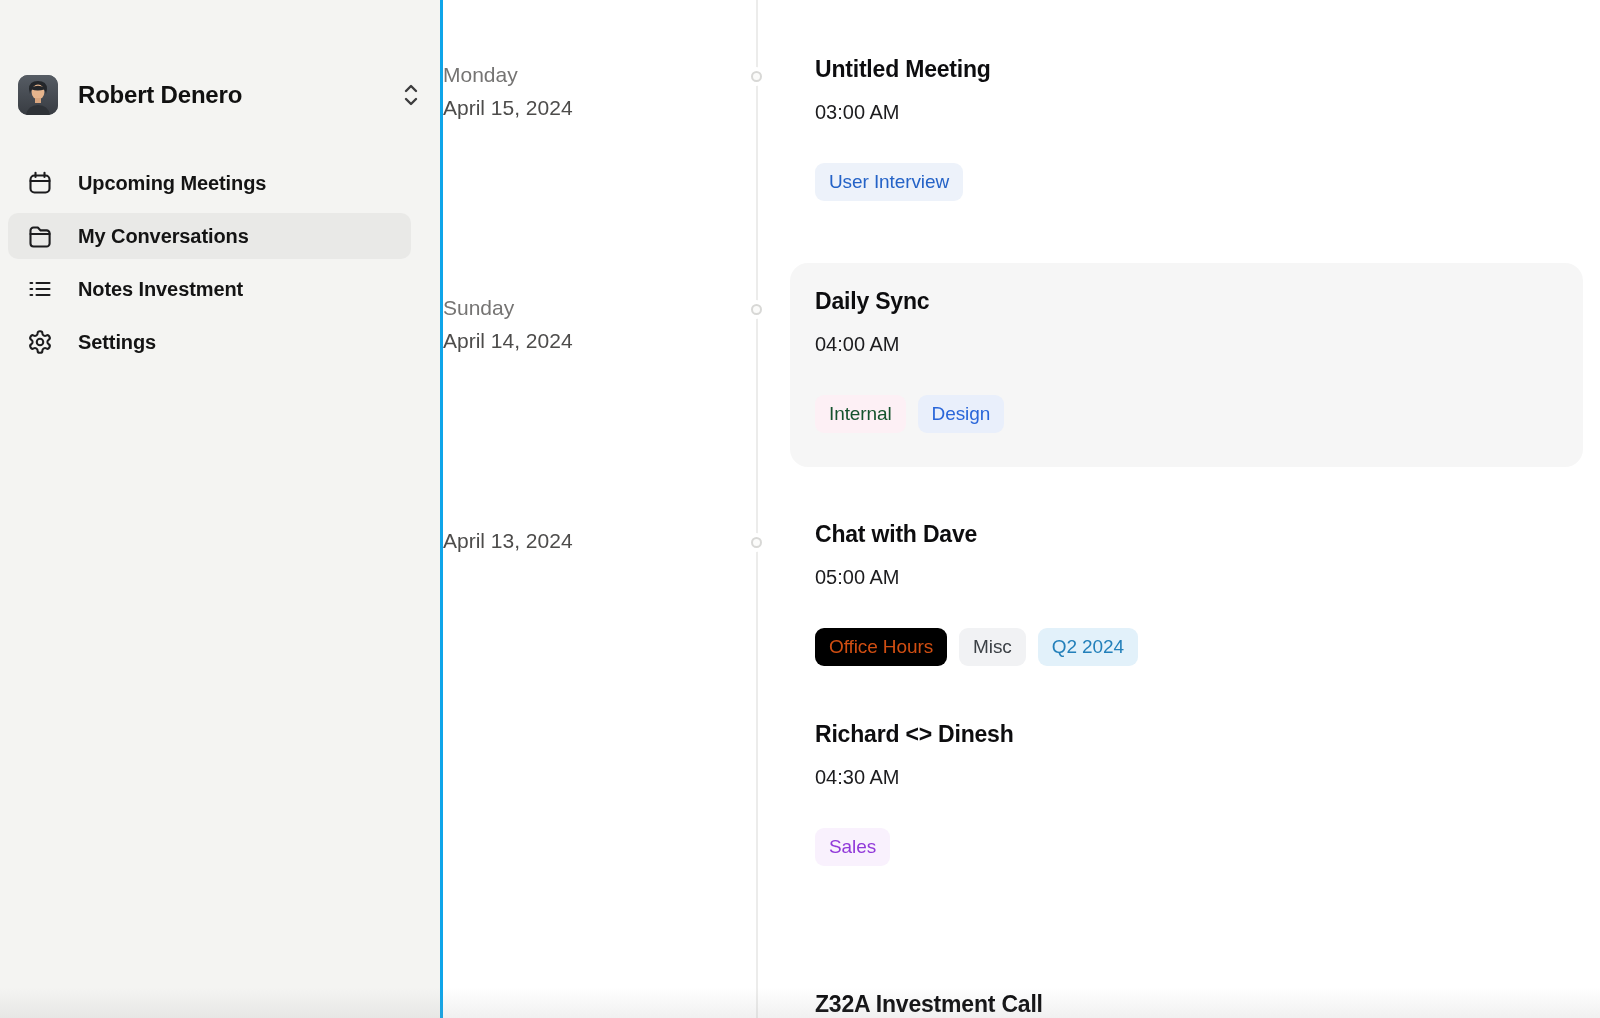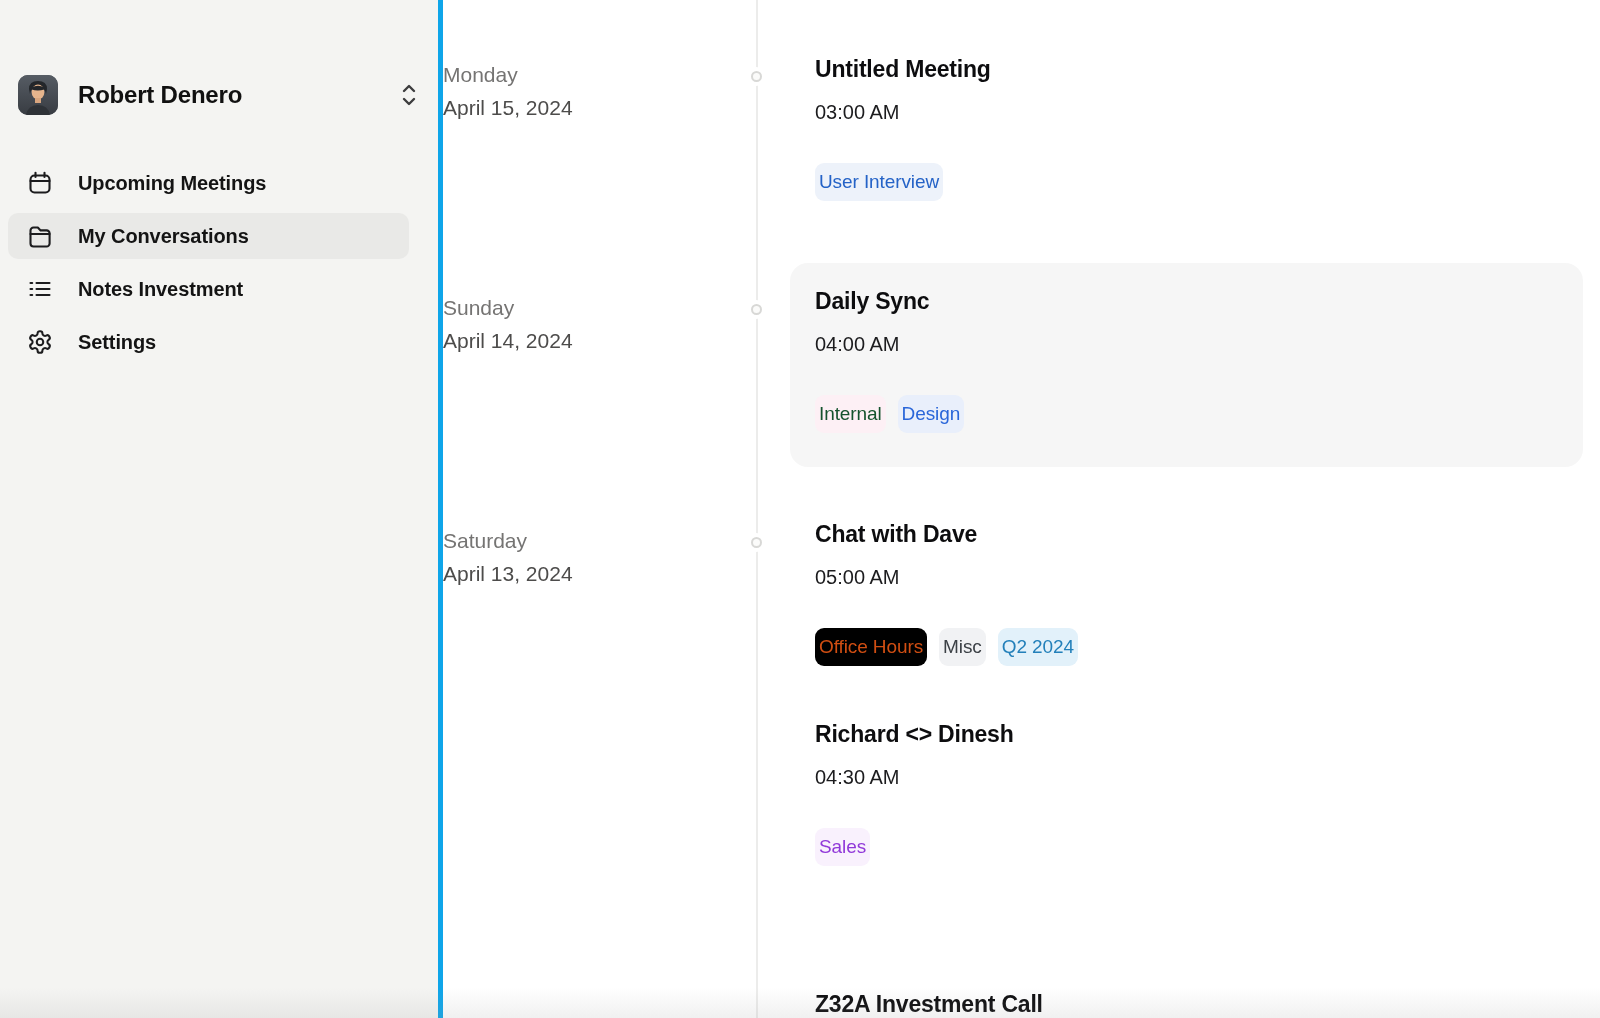--- a/index.html
+++ b/index.html
@@ -2,21 +2,21 @@
 <html><head>
 <meta charset="utf-8">
 <style>
   * { margin:0; padding:0; box-sizing:border-box; }
   html,body { width:1600px; height:1018px; overflow:hidden; background:#fff;
               font-family:"Liberation Sans", sans-serif; color:#1a1a1a; }
   .app { position:relative; width:1600px; height:1018px; display:flex; }
 
   
   .sidebar { position:relative; width:443px; height:100%; background:#f4f4f2;
-             border-right:5px solid #0ea5e9; flex:0 0 auto; }
+             border-right:3px solid #0ea5e9; flex:0 0 auto; }
   .profile { position:absolute; top:72px; left:18px; right:18px; height:46px;
              display:flex; align-items:center; cursor:pointer; }
   .avatar { width:40px; height:40px; border-radius:10px; overflow:hidden; flex:0 0 auto; }
   .avatar svg { display:block; }
   .profile-name { margin-left:20px; font-size:24px; font-weight:700; letter-spacing:-0.2px; color:#111; flex:1; }
   .selector-icon { width:22px; height:30px; color:#3c3c3e; display:flex; align-items:center; justify-content:center; }
 
   .nav { position:absolute; top:160px; left:8px; right:29px; }
   .nav-item { display:flex; align-items:center; height:46px; margin-bottom:7px;
               border-radius:10px; padding-left:19px; cursor:pointer; }
@@ -34,21 +34,21 @@
   .tl-dot { position:absolute; width:11px; height:11px; border-radius:50%;
             background:#fbfbfa; border:2px solid #d8d8d6; box-shadow:0 0 0 4px #fff; }
 
   .hover-card { position:absolute; left:347px; top:263px; width:793px; height:204px;
                 background:#f6f6f6; border-radius:18px; }
 
   .entry { position:absolute; left:372px; width:740px; cursor:pointer; }
   .entry-title { font-size:23px; line-height:28px; font-weight:700; letter-spacing:-0.2px; color:#0d0d0f; }
   .entry-time  { margin-top:17px; font-size:20px; line-height:24px; color:#1c1c1e; }
   .entry-tags  { margin-top:39px; display:flex; gap:12px; }
-  .tag { display:inline-flex; align-items:center; height:38px; padding:0 4px;
+  .tag { display:inline-flex; align-items:center; height:38px; padding:0 14px;
          border-radius:9px; font-size:19px; font-weight:500; letter-spacing:-0.1px; cursor:pointer; }
   .tag-blue   { background:#edf2fa; color:#2563c7; }
   .tag-pink   { background:#fdf0f5; color:#14532d; }
   .tag-indigo { background:#e9effb; color:#2a66d9; }
   .tag-orange { background:#000000; color:#d14e12; }
   .tag-gray   { background:#f1f2f4; color:#3c4146; }
   .tag-cyan   { background:#e2f1fa; color:#2380ba; }
   .tag-purple { background:#f9f1fd; color:#9139d9; }
 
   .bottom-fade { position:absolute; left:0; right:0; bottom:0; height:30px; pointer-events:none;
@@ -149,21 +149,20 @@
     </div>
     <span class="tl-dot" style="left:308px; top:71px;"></span>
 
     <div class="date-group" style="top:291px;">
       <div class="date-day">Sunday</div>
       <div class="date-date">April 14, 2024</div>
     </div>
     <span class="tl-dot" style="left:308px; top:304px;"></span>
 
     <div class="date-group" style="top:524px;">
-      <div class="date-day">Saturday</div>
       <div class="date-date">April 13, 2024</div>
     </div>
     <span class="tl-dot" style="left:308px; top:537px;"></span>
 
     <div class="hover-card"></div>
 
     <div class="entry" style="top:55px;">
       <div class="entry-title">Untitled Meeting</div>
       <div class="entry-time">03:00 AM</div>
       <div class="entry-tags">

